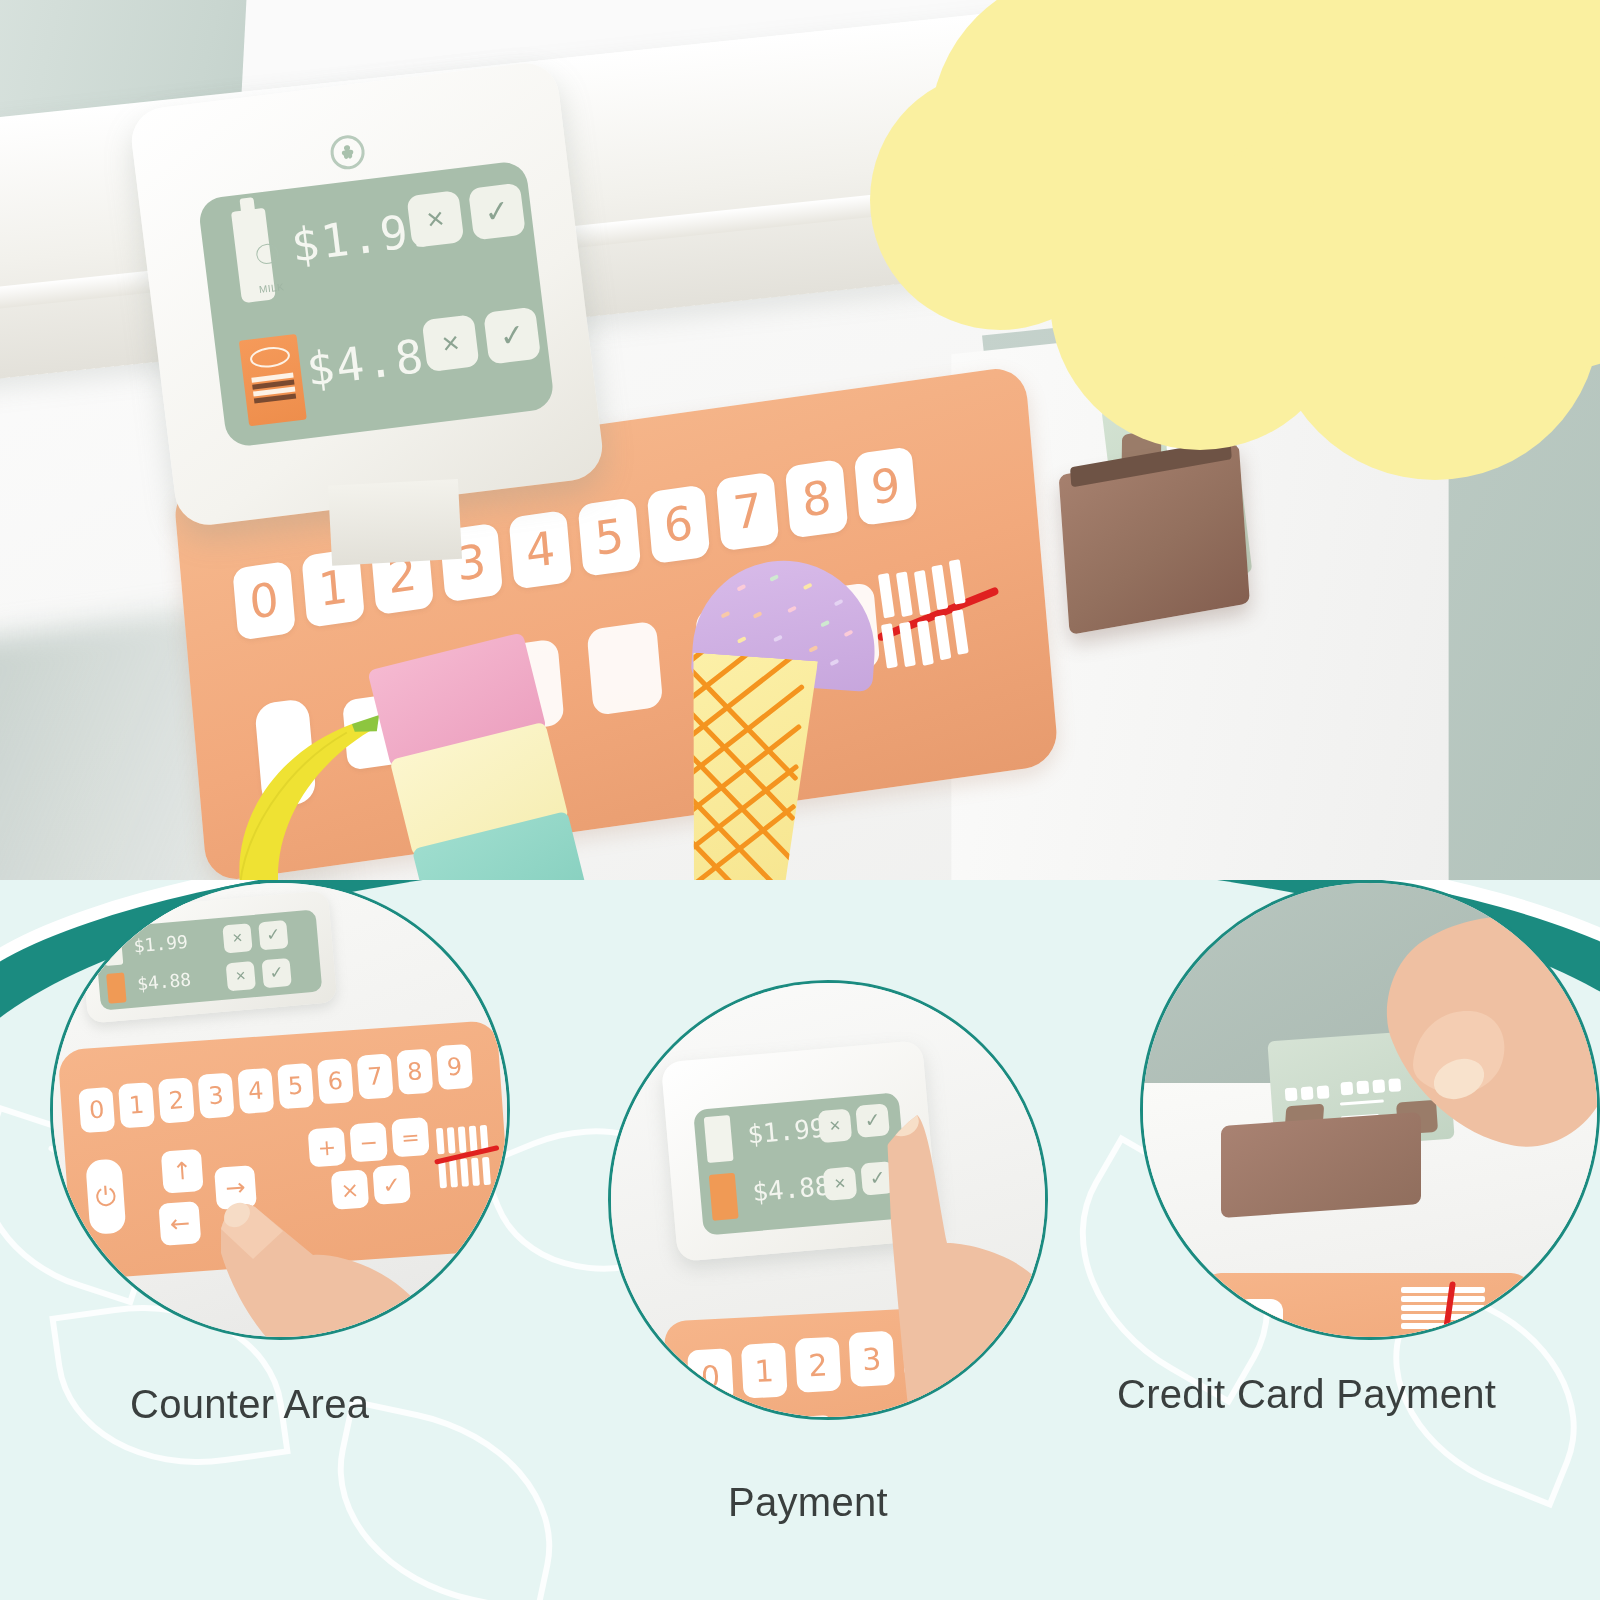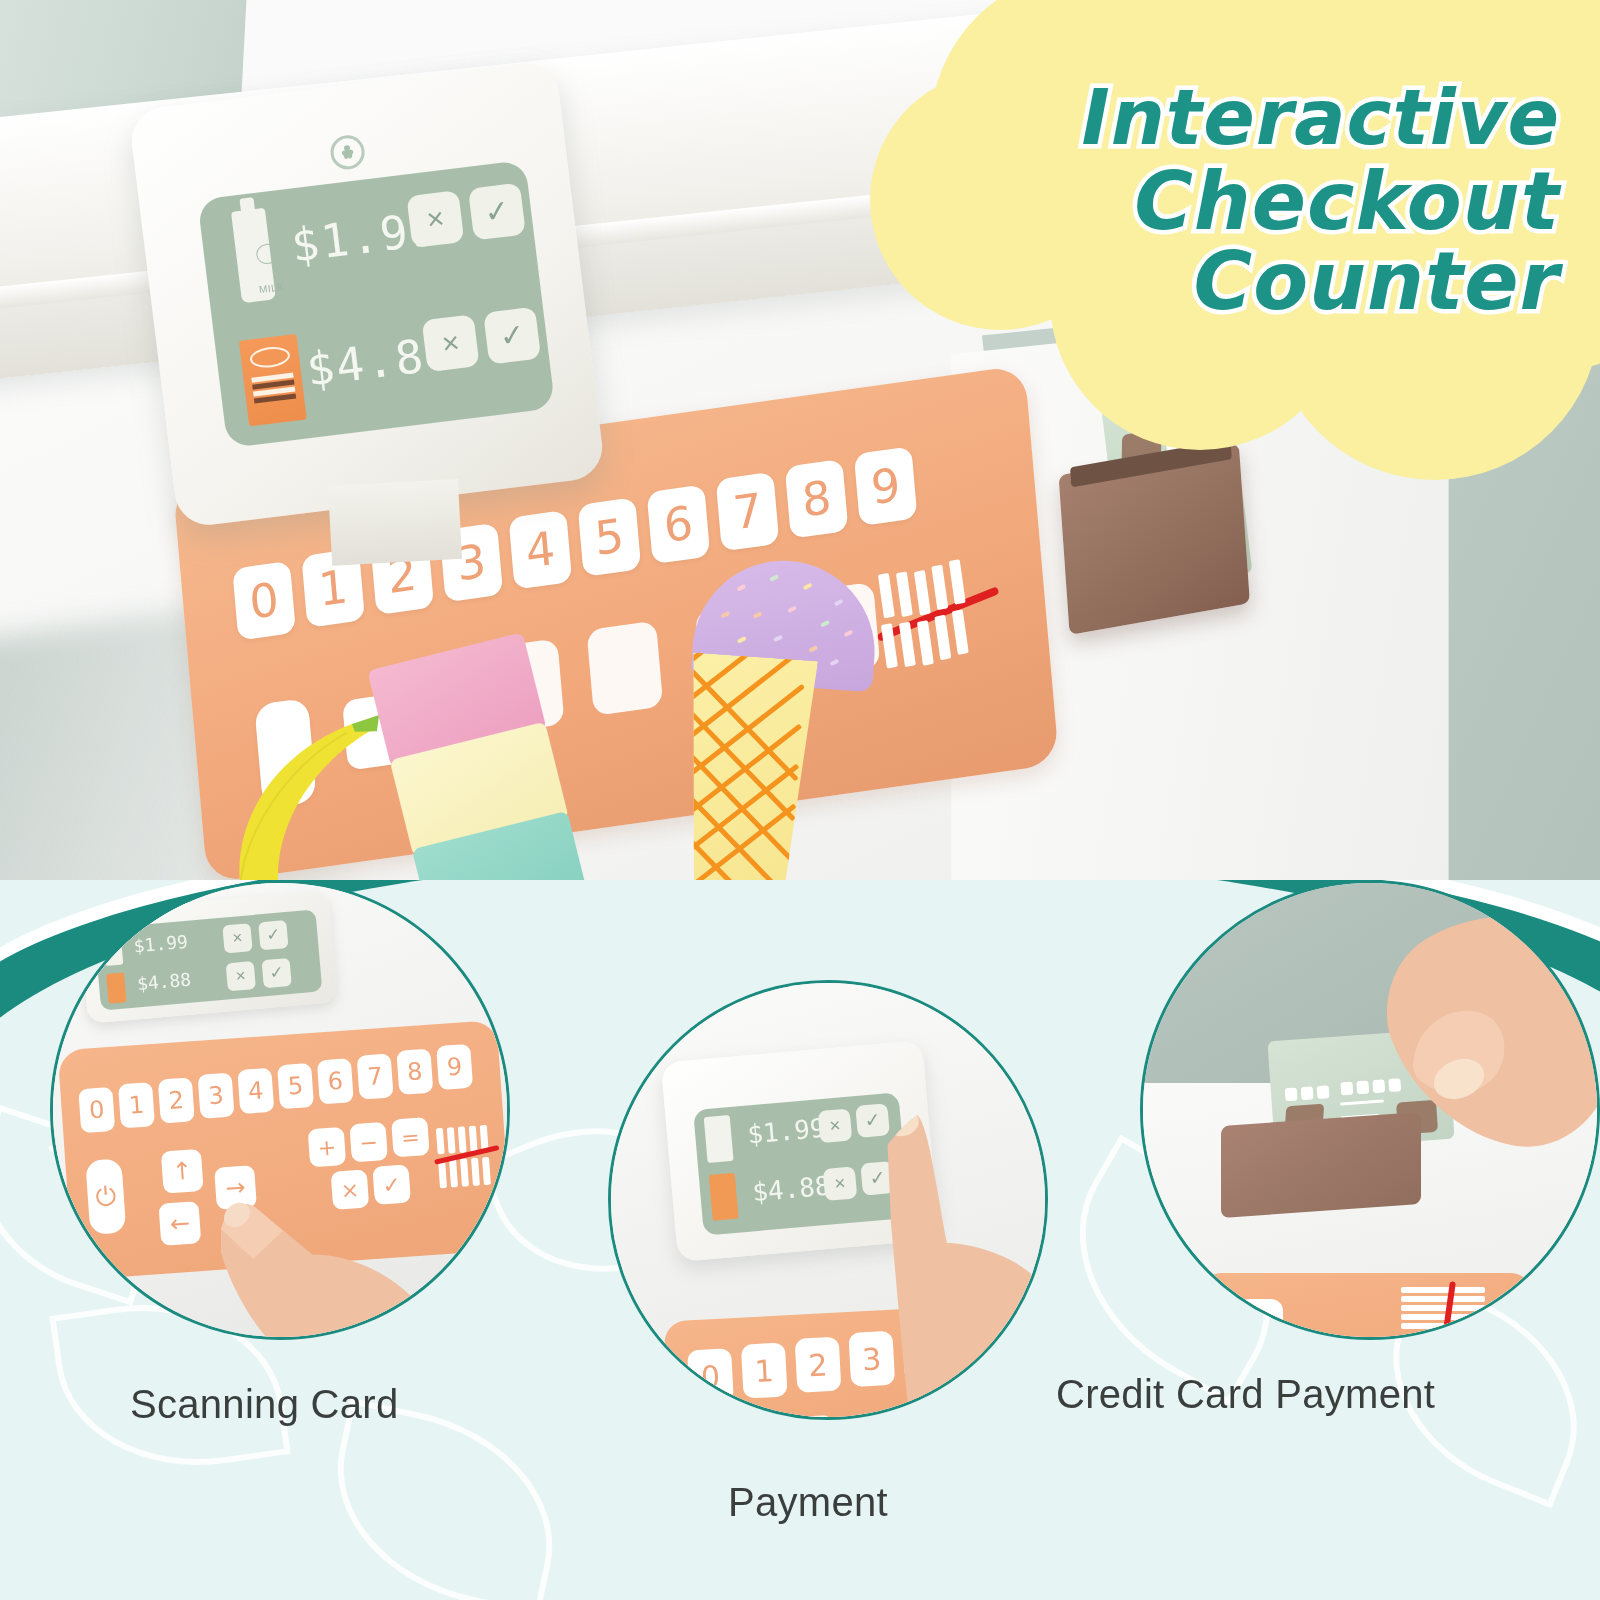--- a/index.html
+++ b/index.html
@@ -231,21 +231,21 @@
   .c1 { left: 50px; top: 0px; width: 460px; height: 460px; }
   .c2 { left: 608px; top: 100px; width: 440px; height: 440px; }
   .c3 { left: 1140px; top: 0px; width: 460px; height: 460px; }
 
   .cap {
     position:absolute; color:#3A3F3E; font-size: 40px; letter-spacing: .3px;
     font-family: "Liberation Sans", sans-serif; white-space: nowrap;
   }
   .cap1 { left: 130px; top: 502px; }
   .cap2 { left: 728px; top: 600px; }
-  .cap3 { left: 1056px; top: 492px; }
+  .cap3 { left: 1117px; top: 492px; }
 
   
   .c1-wallbg { position:absolute; inset:0; background: linear-gradient(160deg,#FAFAF8 0%,#F0F0EE 60%,#E6E6E4 100%); }
   .c1-mat {
     position:absolute; left: 12px; top: 152px; width: 440px; height: 230px;
     background: linear-gradient(170deg,#F6B58A,#EFA678); border-radius: 26px;
     transform: rotate(-4deg);
   }
   .c1-key {
     position:absolute; background:#FFFFFF; border-radius:9px;
@@ -468,24 +468,20 @@
     <span style="left:300px;top:60px;width:440px;height:440px;"></span>
     <span style="left:60px;top:120px;width:320px;height:320px;"></span>
     <span style="left:180px;top:300px;width:300px;height:300px;"></span>
     <span style="left:400px;top:300px;width:330px;height:330px;"></span>
     <span style="left:150px;top:20px;width:300px;height:300px;"></span>
     <span style="left:450px;top:0px;width:330px;height:330px;"></span>
     <span style="left:560px;top:260px;width:260px;height:260px;"></span>
     <span style="left:0px;top:220px;width:260px;height:260px;"></span>
   </div>
 
-  <div class="title-wrap">
-    <div class="title-line l1">Interactive</div>
-    <div class="title-line l2">Checkout Counter</div>
-  </div>
 
   <div class="bottom">
     <div class="divider-white"></div>
     <div class="divider-teal"></div>
     <div class="divider-mask"></div>
 
     <div class="leaf" style="left:-30px;top:250px;width:190px;height:150px;transform:rotate(18deg);"></div>
     <div class="leaf" style="left:60px;top:420px;width:220px;height:170px;transform:rotate(-8deg);"></div>
     <div class="leaf" style="left:330px;top:540px;width:230px;height:175px;transform:rotate(12deg);"></div>
     <div class="leaf" style="left:500px;top:240px;width:200px;height:160px;transform:rotate(-22deg);"></div>
@@ -546,21 +542,21 @@
             <div style="position: absolute; left: 44px; top: 32px; width: 7px; height: 28px; background: rgb(255, 255, 255); border-radius: 2px;"></div>
             <div style="position: absolute; left: -4px; top: 26px; width: 66px; height: 5px; background: rgb(224, 32, 32); border-radius: 3px; transform: rotate(-9deg);"></div>
           </div>
         </div>
       <svg class="hand" style="left:110px;top:220px;width:330px;height:250px;background:none;" viewBox="0 0 330 250">
         <path d="M58 126 C64 104, 78 96, 92 104 L150 152 C168 150, 210 160, 240 186 C268 210, 286 238, 292 250 L120 250 C96 232, 70 190, 58 150 Z" fill="#EFC0A2"></path>
         <path d="M58 126 C64 104, 78 96, 92 104 L120 128 L90 156 Z" fill="#F4CDB2"></path>
         <ellipse cx="74" cy="112" rx="14" ry="11" fill="#F6DCC6" transform="rotate(-38 74 112)"></ellipse>
       </svg>
     </div>
-    <div class="cap cap1">Scanning Card</div>
+    <div class="cap cap1">Counter Area</div>
 
     <div class="callout c2">
       <div class="c2-bg"></div>
       <div class="c2-term">
         <div class="c2-screen" id="c2screen">
             <div style="position: absolute; left: 8px; top: 4px; width: 192px; height: 56px;">
               <div style="position:absolute;left:2px;top:4px;width:26px;height:46px;background:#F2F3EC;border-radius:3px;"></div>
       <div style="position:absolute;left:44px;top:10px;color:#F3F5EF;font-size:26px;font-family:'DejaVu Sans Mono',monospace;">$1.99</div>
       <div style="position:absolute;left:116px;top:8px;width:32px;height:32px;background:#EFF1E9;border-radius:8px;color:#8CA492;font-size:19px;text-align:center;line-height:32px;">×</div>
       <div style="position:absolute;left:154px;top:6px;width:32px;height:32px;background:#EFF1E9;border-radius:8px;color:#8CA492;font-size:19px;text-align:center;line-height:32px;">✓</div>

